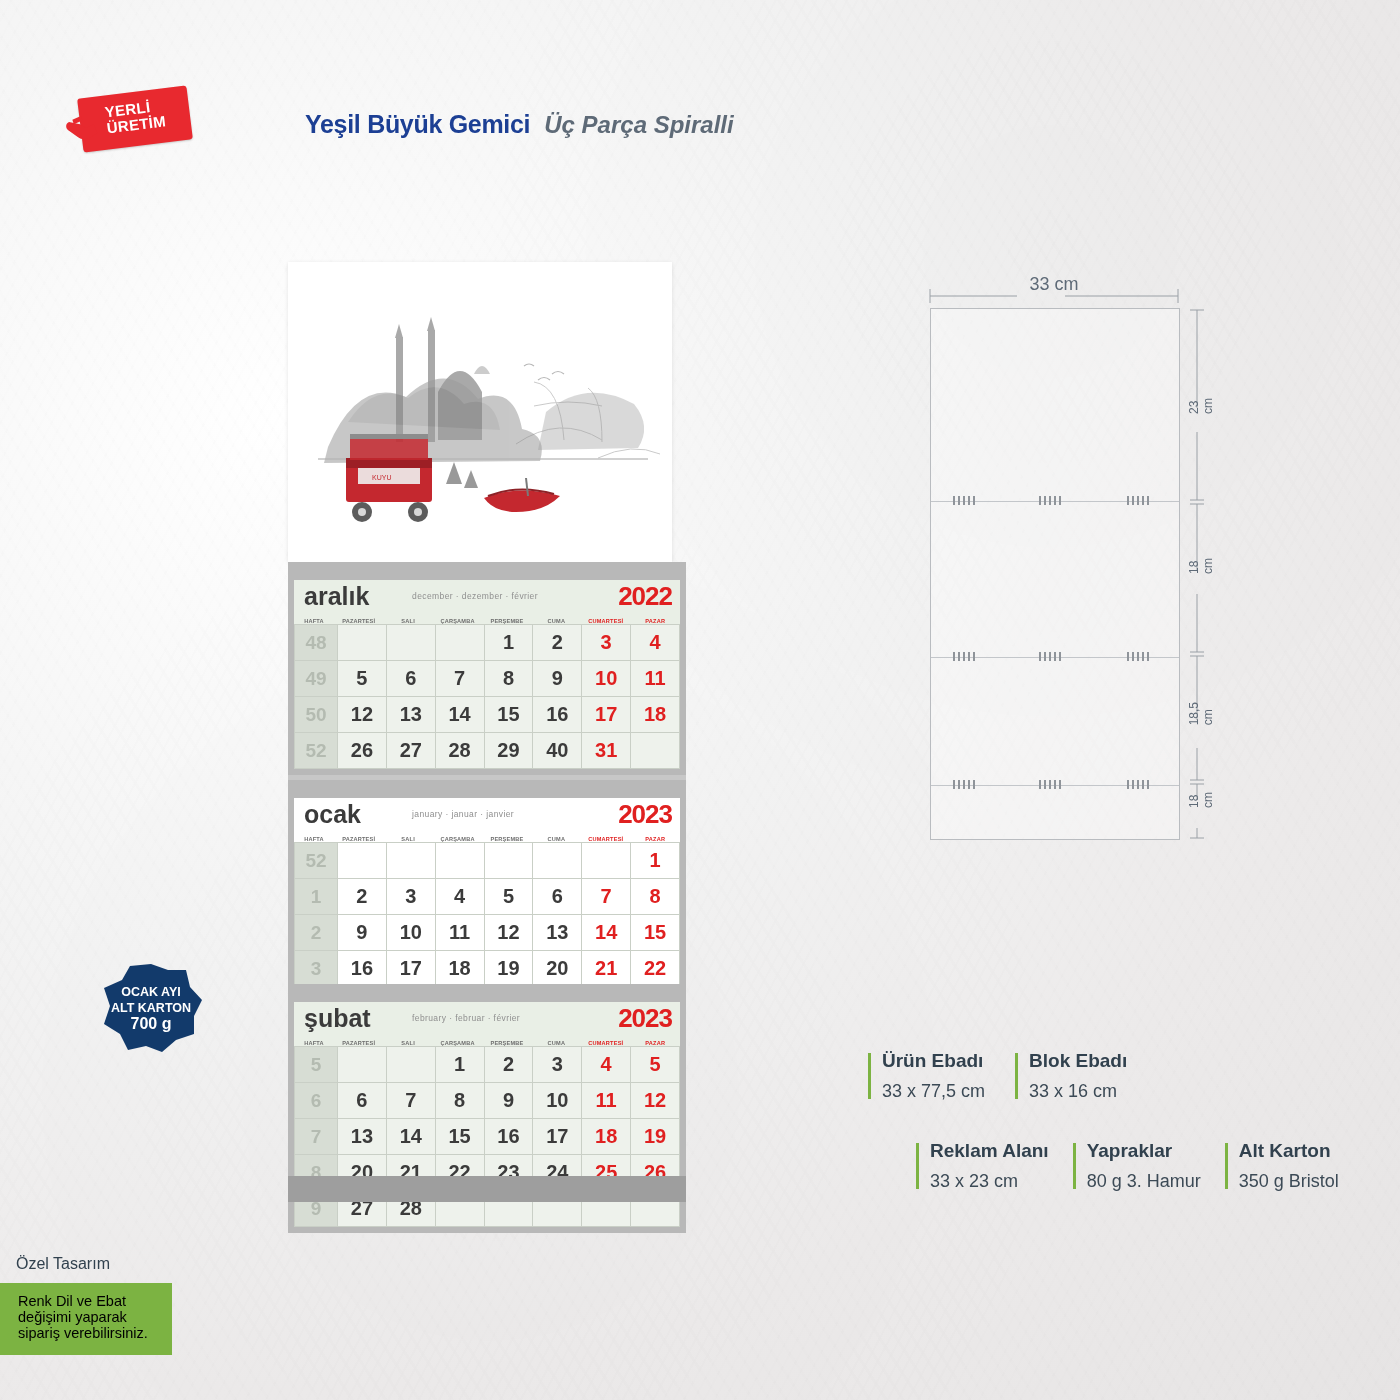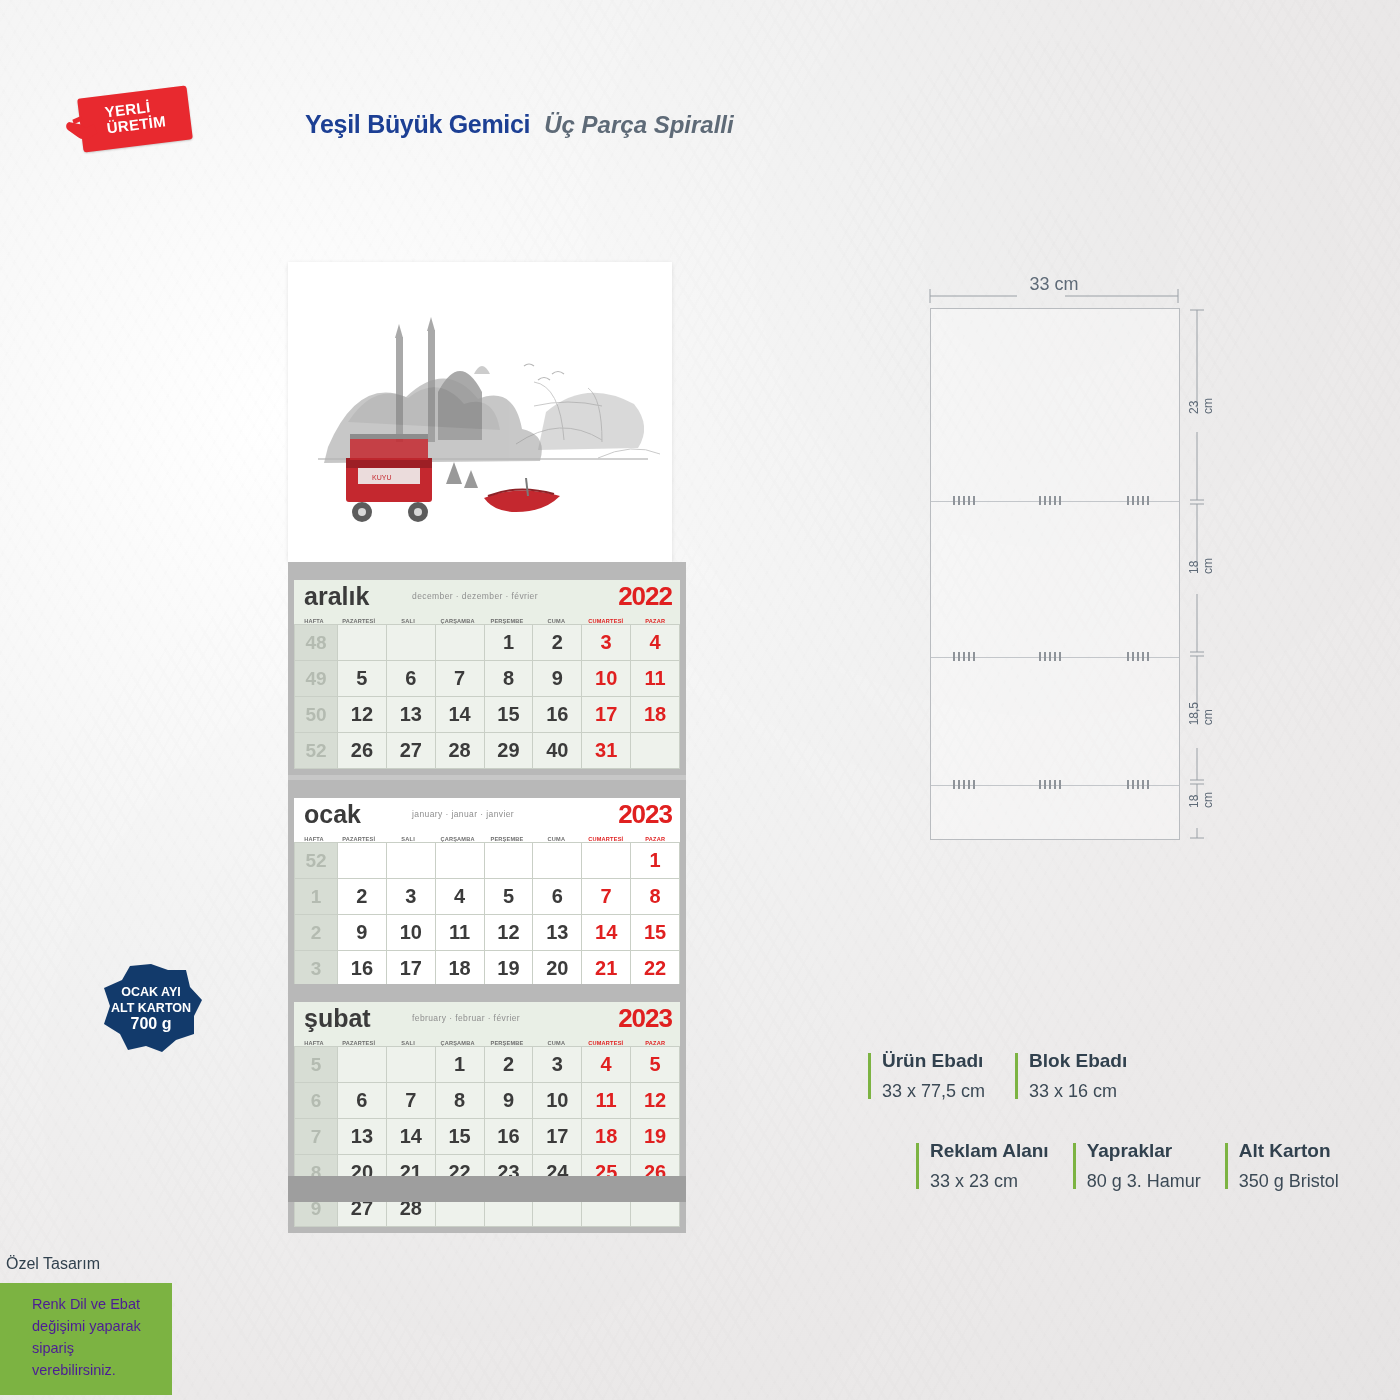--- a/index.html
+++ b/index.html
@@ -88,23 +88,23 @@
   .specs{position:absolute;left:868px;top:1050px;width:470px;}
   .specrow{display:flex;}
   .spec{padding-left:14px;position:relative;}
   .spec:before{content:"";position:absolute;left:0;top:3px;bottom:3px;width:3px;background:#7cb342;}
   .spec .h{font-size:19px;font-weight:bold;color:#31414e;white-space:nowrap;}
   .spec .v{font-size:18px;color:#3c4a56;margin-top:9px;white-space:nowrap;}
   .specrow.two{margin-top:38px;margin-left:48px;}
 
   
   .note{position:absolute;left:0;top:1255px;width:172px;}
-  .note .h{font-size:16px;color:#31414e;margin:0 0 10px 6px;}
-  .note .box{background:#7cb342;color:#4c1d95;font-size:14.5px;line-height:22px;
-             padding:10px 14px 14px 32px;}
+  .note .h{font-size:16px;color:#31414e;margin:0 0 10px 16px;}
+  .note .box{background:#7cb342;color:#000000;font-size:14.5px;line-height:16px;
+             padding:10px 14px 14px 18px;}
 </style>
 </head>
 <body>
 
 <div class="tex"></div>
 
 <div class="badge-yerli">
   <div class="tag">
     <span>YERLİ</span>
     <span style="padding-top:0">ÜRETİM</span>

